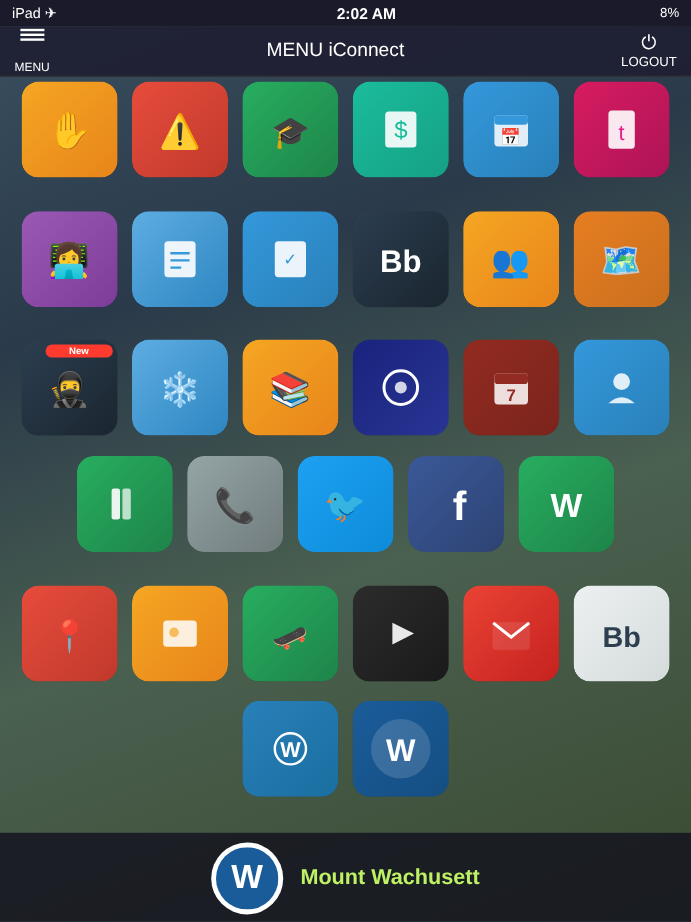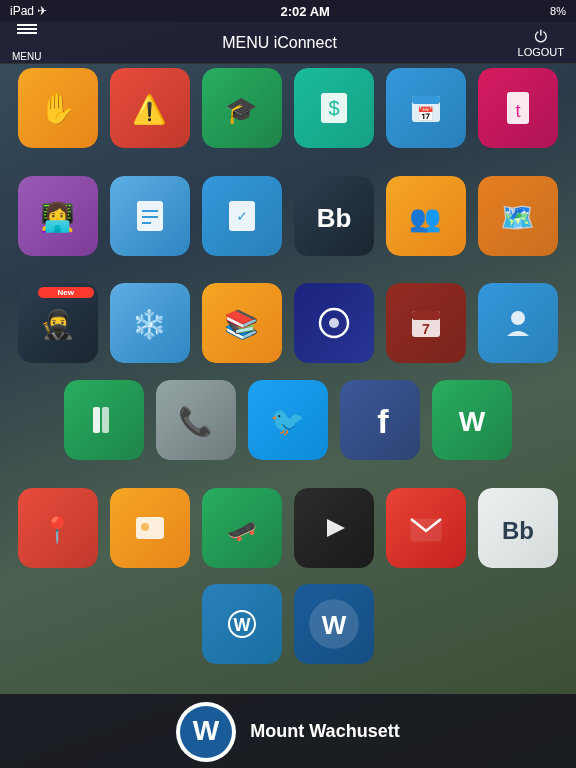--- a/index.html
+++ b/index.html
@@ -95,21 +95,21 @@
     }
     .footer-logo-circle {
       width: 60px; height: 60px;
       background: white;
       border-radius: 50%;
       display: flex; align-items: center; justify-content: center;
       font-size: 11px; font-weight: bold; color: #1a5c9a; text-align: center;
       flex-shrink: 0;
       padding: 4px;
     }
-    .footer-text { color: #ffffff; }
+    .footer-text { color: #bef264; }
     .footer-text .college-name { font-size: 18px; font-weight: 700; }
     .footer-text .college-sub { font-size: 16px; font-style: italic; }
     .whole-grid { padding: 4px 2px 2px; }
     .grid-row { display: flex; justify-content: center; gap: 4px; margin-bottom: 4px; }
     .app-icon-wrap {
       display: flex; flex-direction: column; align-items: center;
       width: 88px;
     }
     .app-icon { width: 80px; height: 80px; }
     .app-label {

